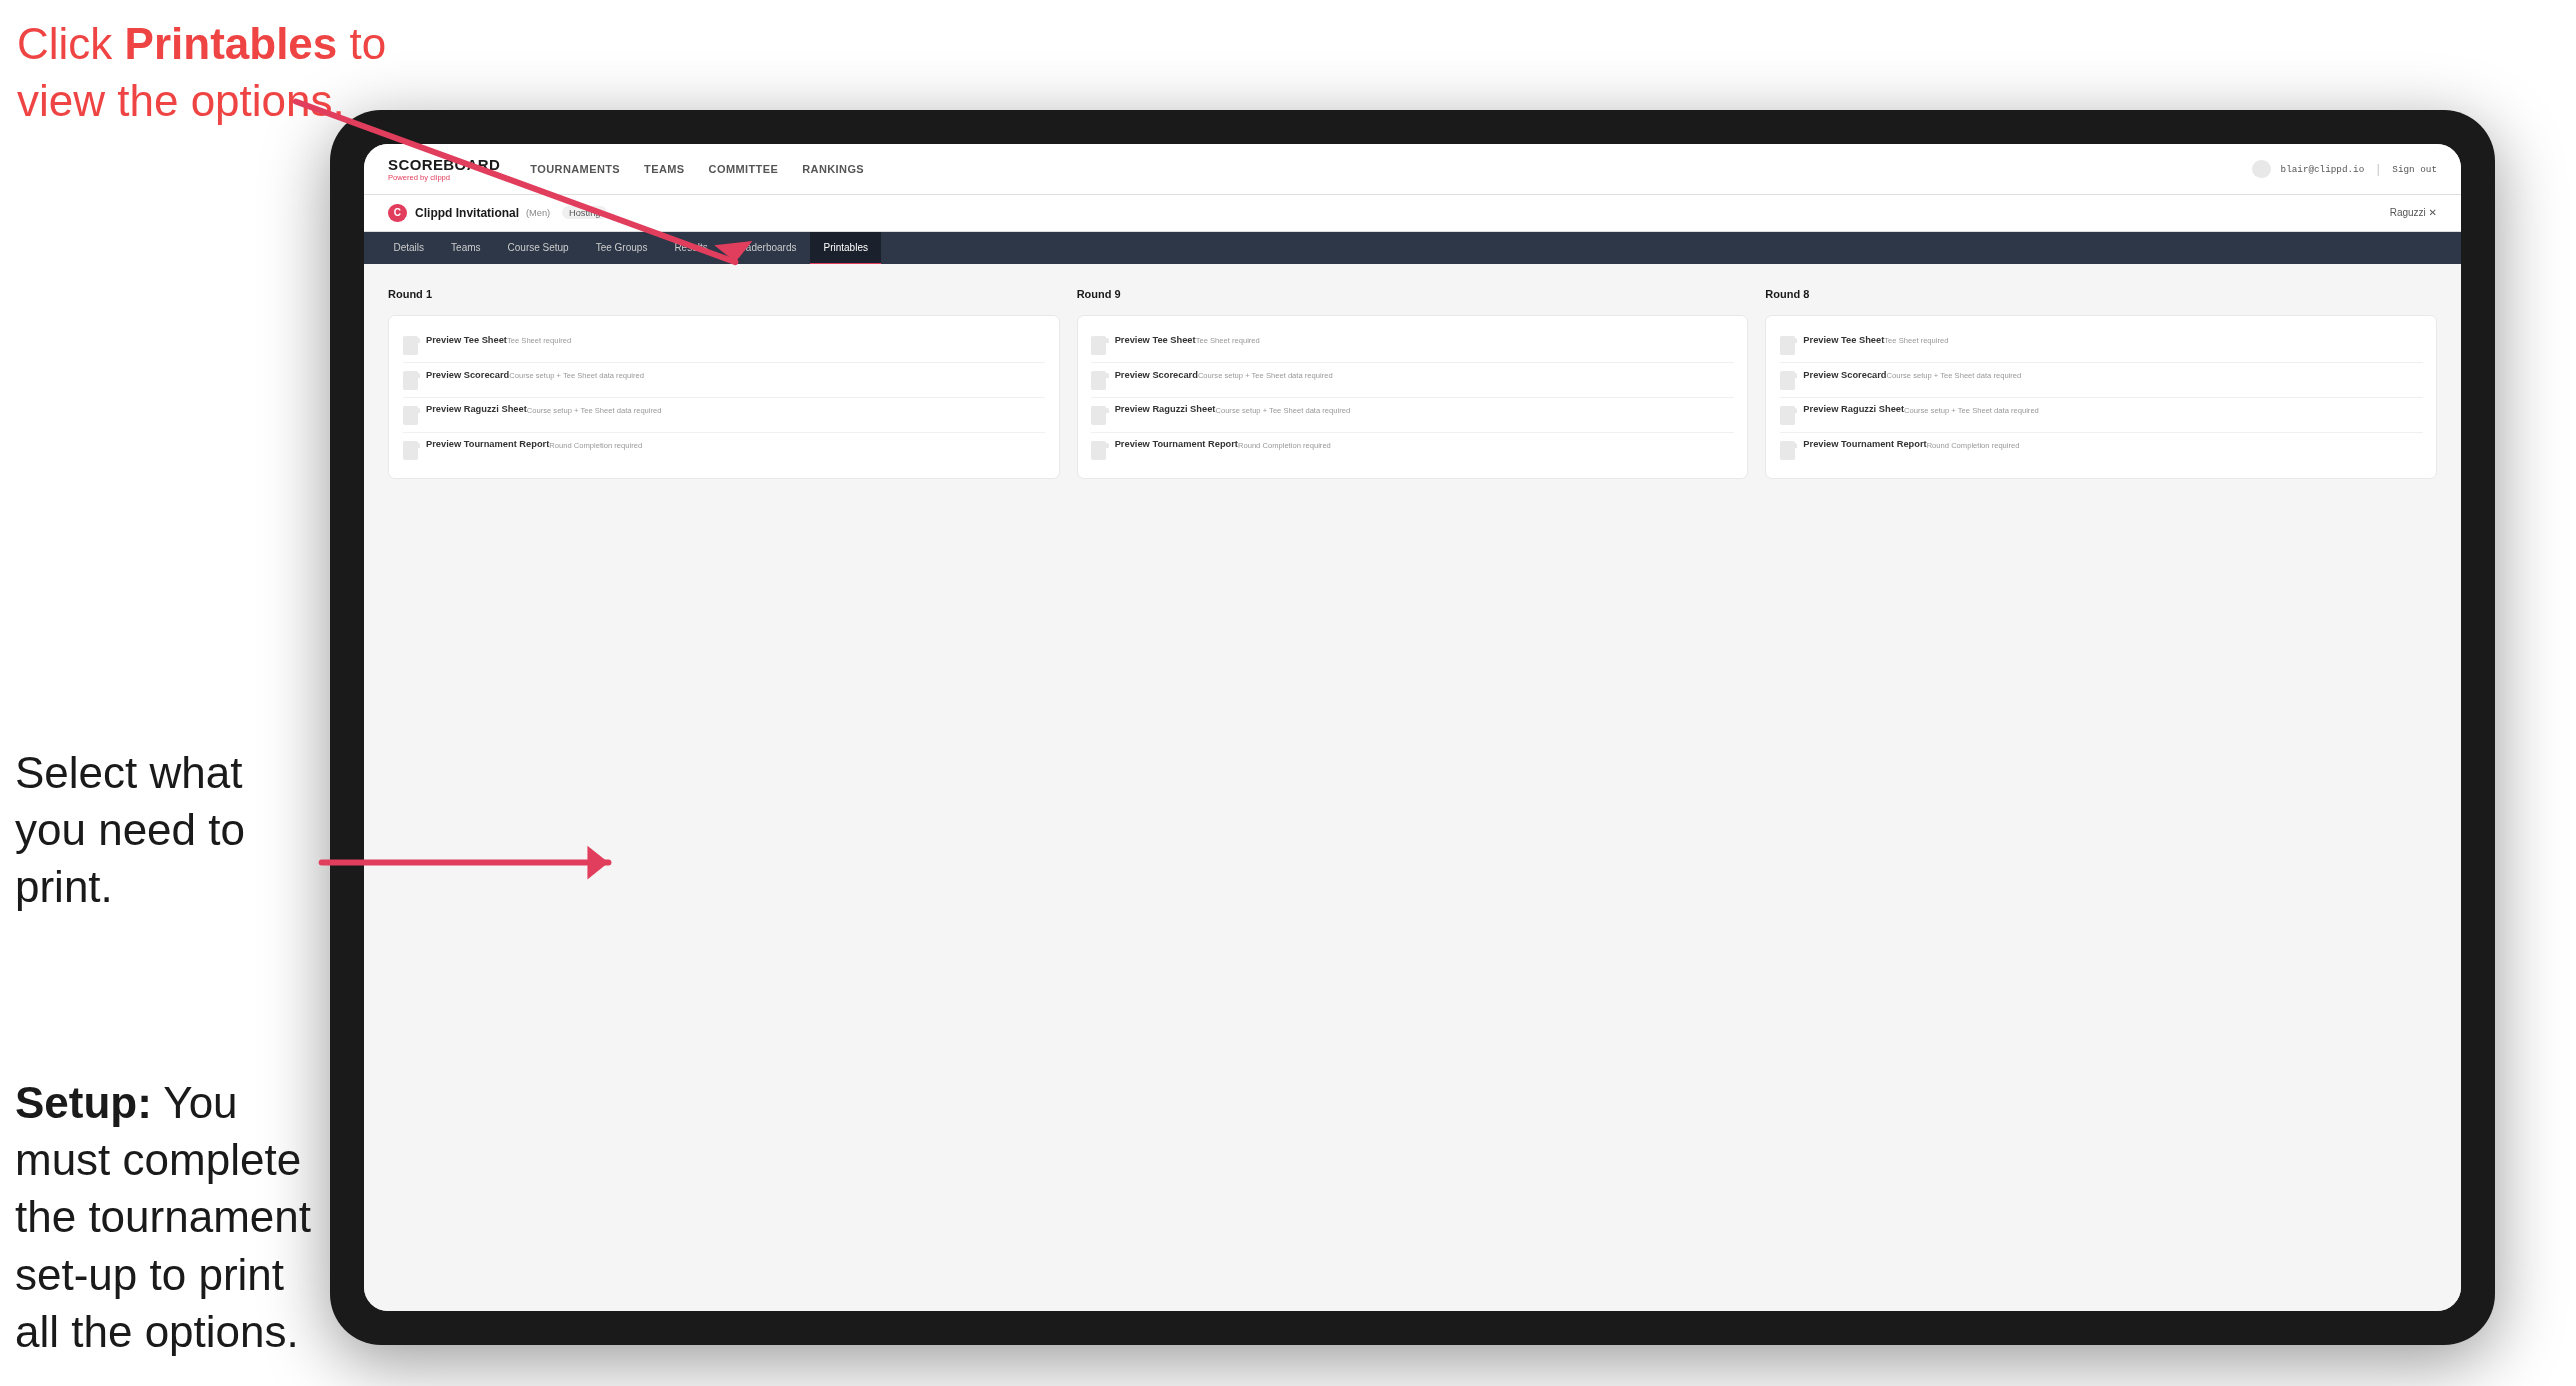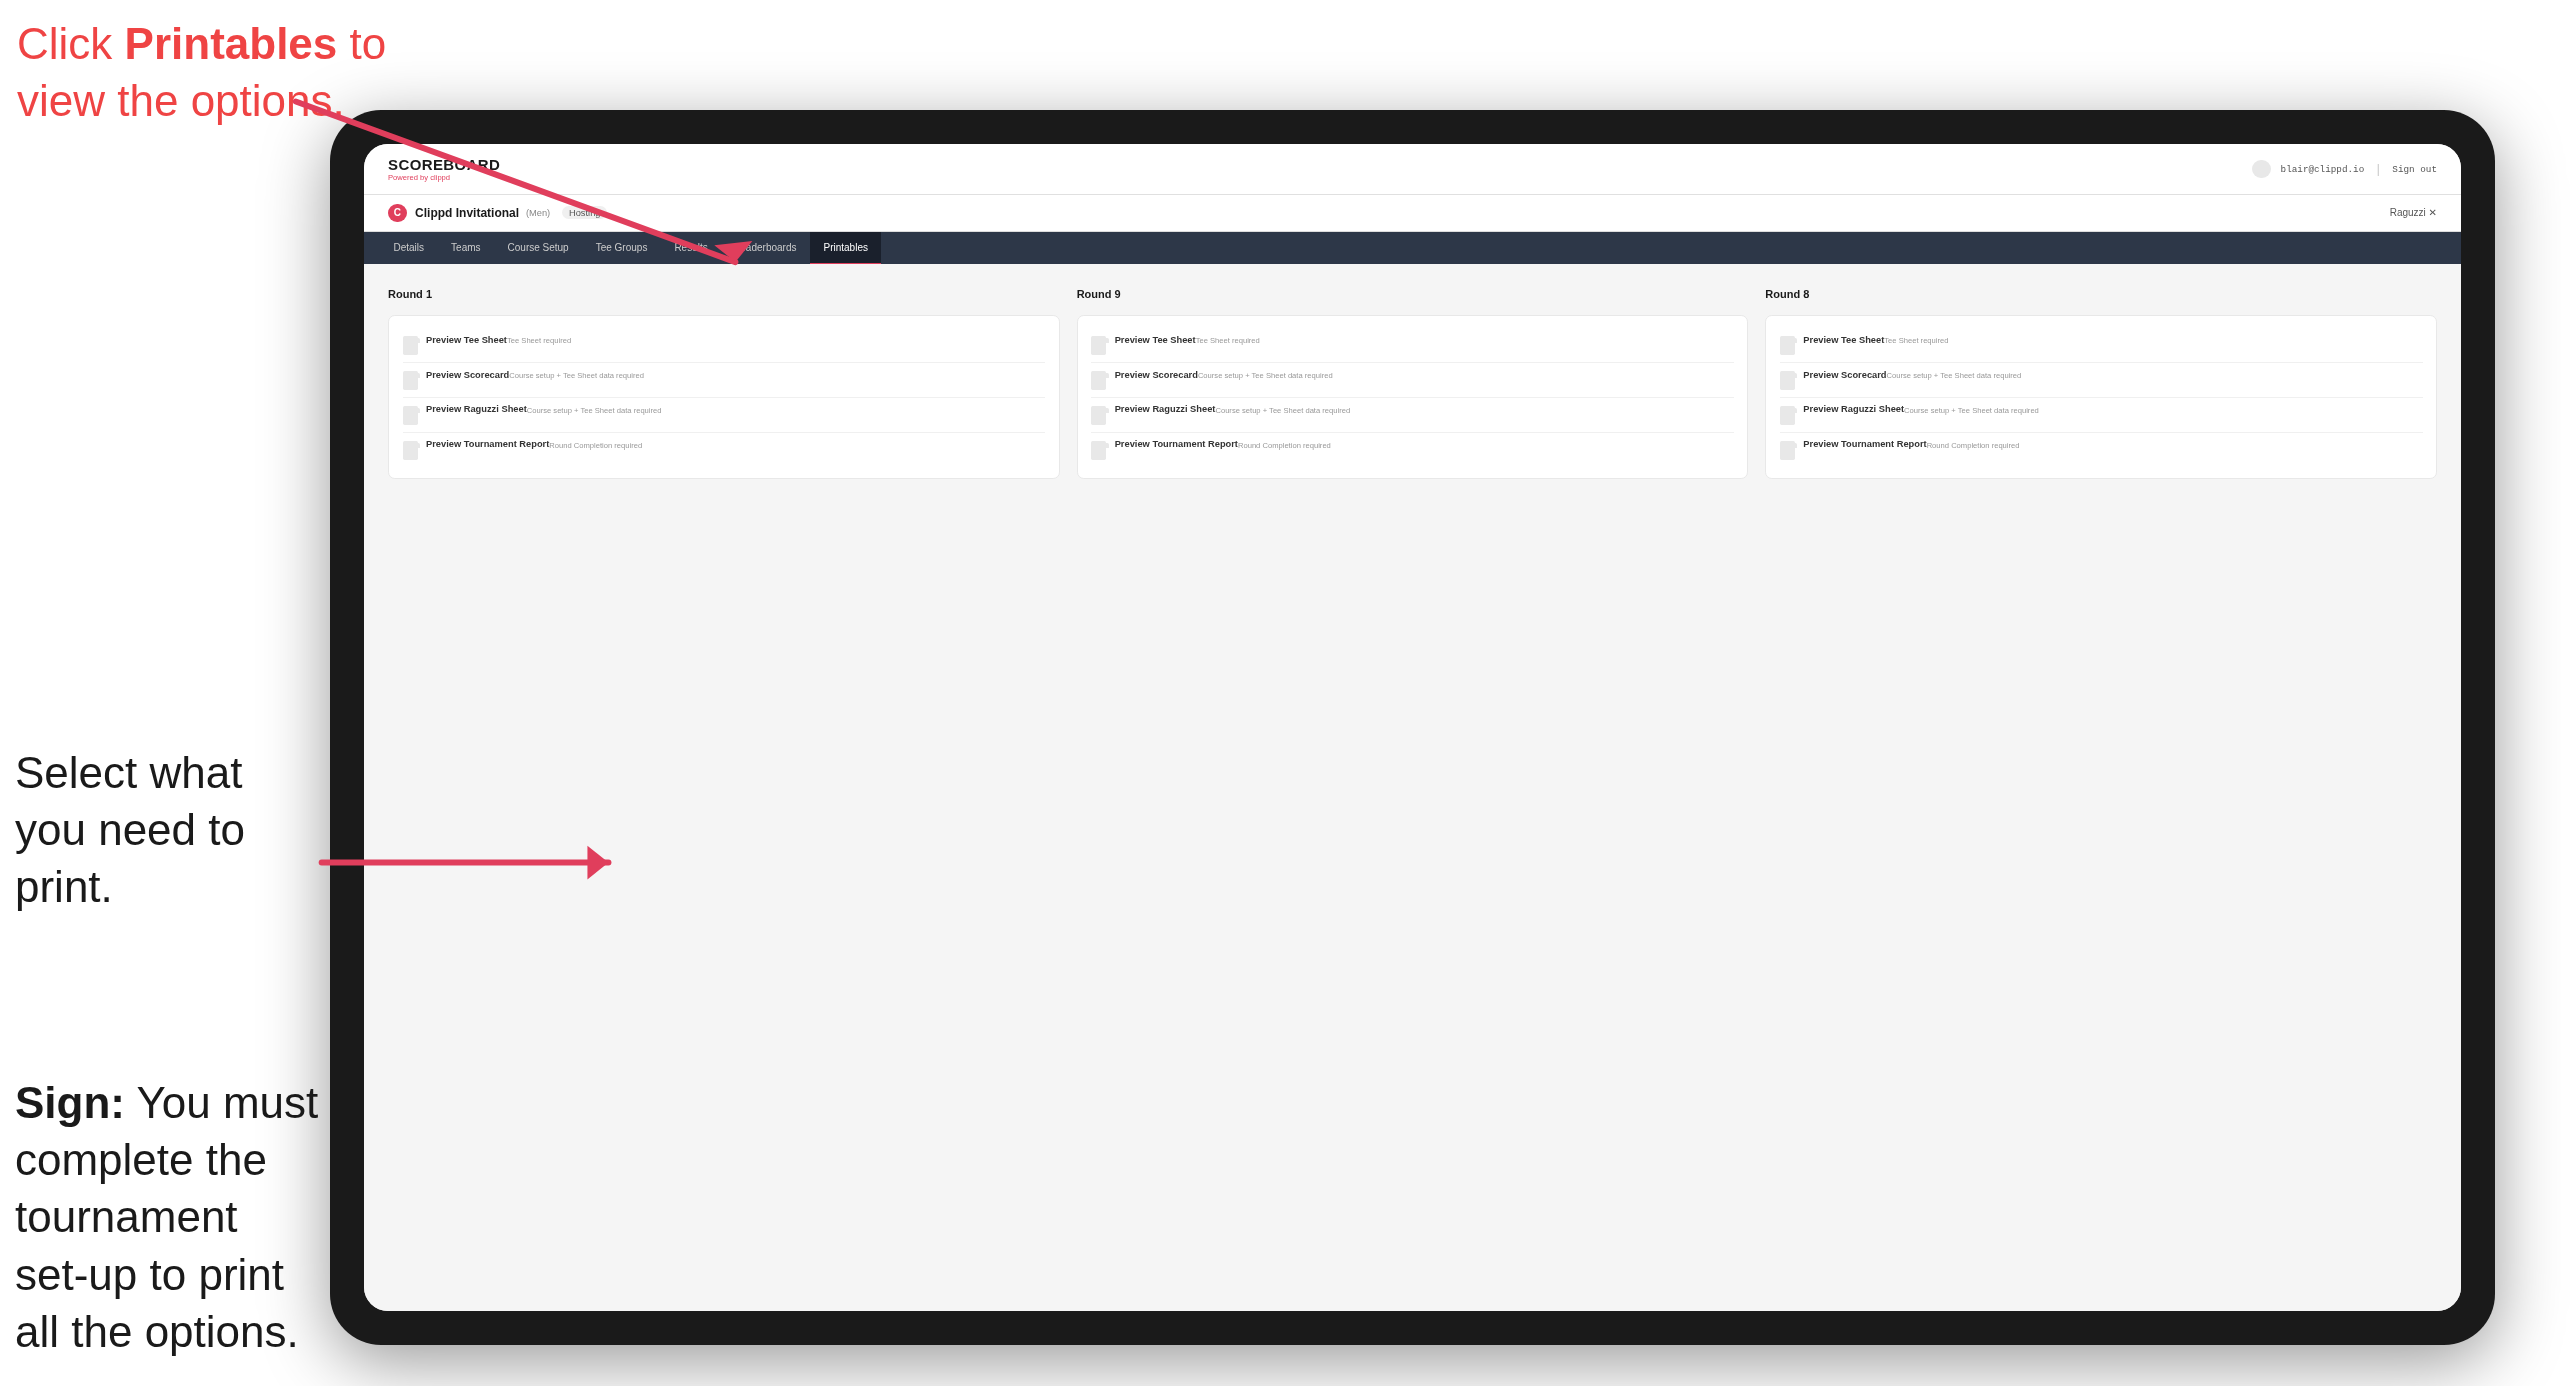--- a/index.html
+++ b/index.html
@@ -305,30 +305,36 @@
 <div class="annotation-middle">
   Select what you need to print.
 </div>
 
 <svg class="arrow-svg" style="position:absolute;top:795px;left:296px;z-index:20;" width="355" height="135" viewBox="0 0 420 160">
   <line x1="30" y1="80" x2="370" y2="80" stroke="#e03e5c" stroke-width="7" stroke-linecap="round"></line>
   <polygon points="370,80 345,60 345,100" fill="#e03e5c"></polygon>
 </svg>
 
 <div class="annotation-bottom">
-  <strong>Sign:</strong> You must complete the tournament set-up to print all the options.
+  <strong>Setup:</strong> You must complete the tournament set-up to print all the options.
 </div>
 
 <div class="tablet-frame">
   <div class="tablet-screen">
 
     <div class="top-nav">
       <div class="scoreboard-brand">
         <span class="brand-title">SCOREBOARD</span>
         <span class="brand-sub">Powered by clippd</span>
+      </div>
+      <div class="main-nav">
+        <span class="nav-item">TOURNAMENTS</span>
+        <span class="nav-item">TEAMS</span>
+        <span class="nav-item">COMMITTEE</span>
+        <span class="nav-item">RANKINGS</span>
       </div>
       <div class="nav-right">
         <div class="user-avatar"></div>
         <span class="nav-user-text">blair@clippd.io</span>
         <span style="color:#ccc">|</span>
         <span class="nav-signout">Sign out</span>
       </div>
     </div>
 
     <div class="tournament-bar">

